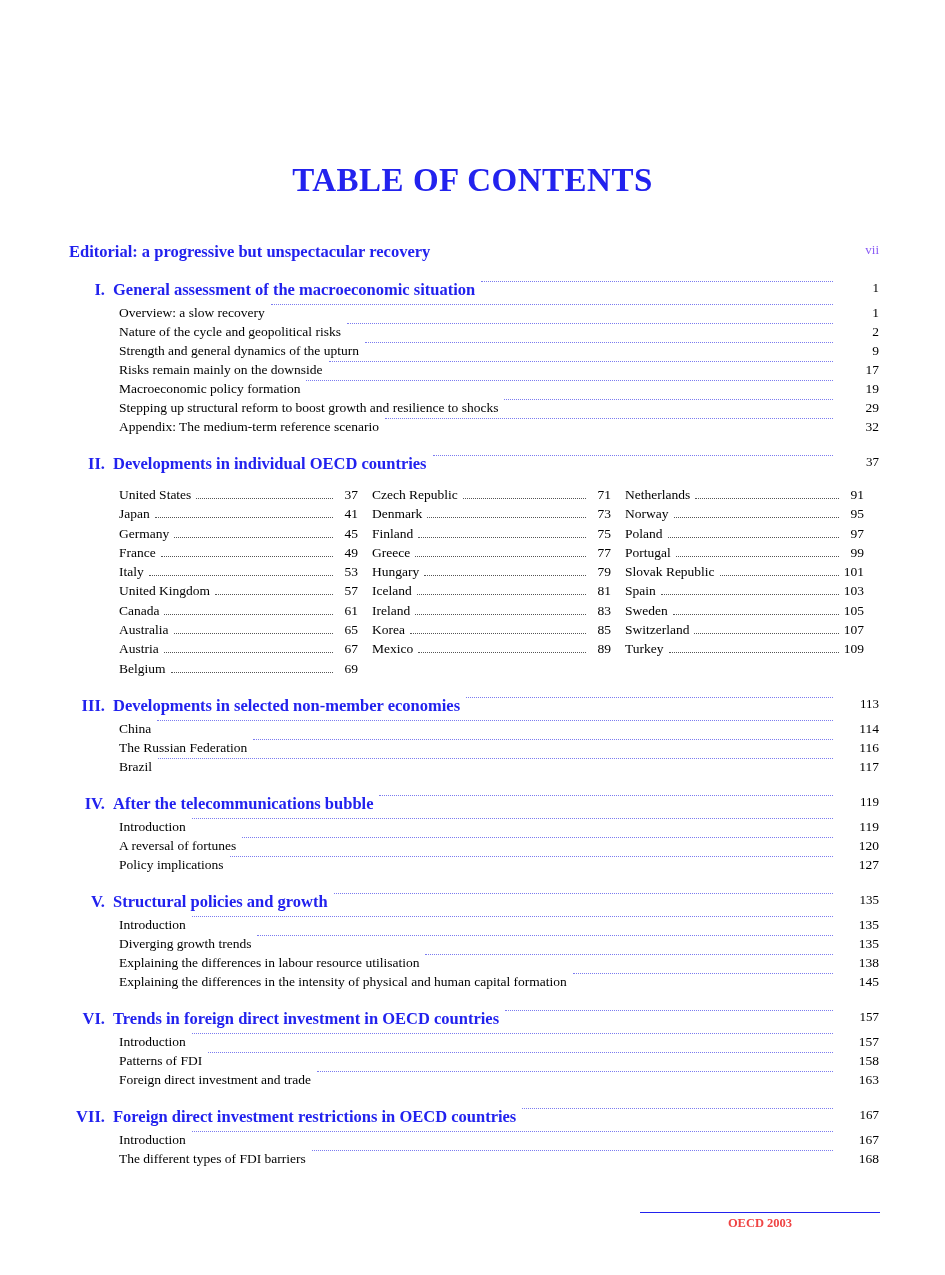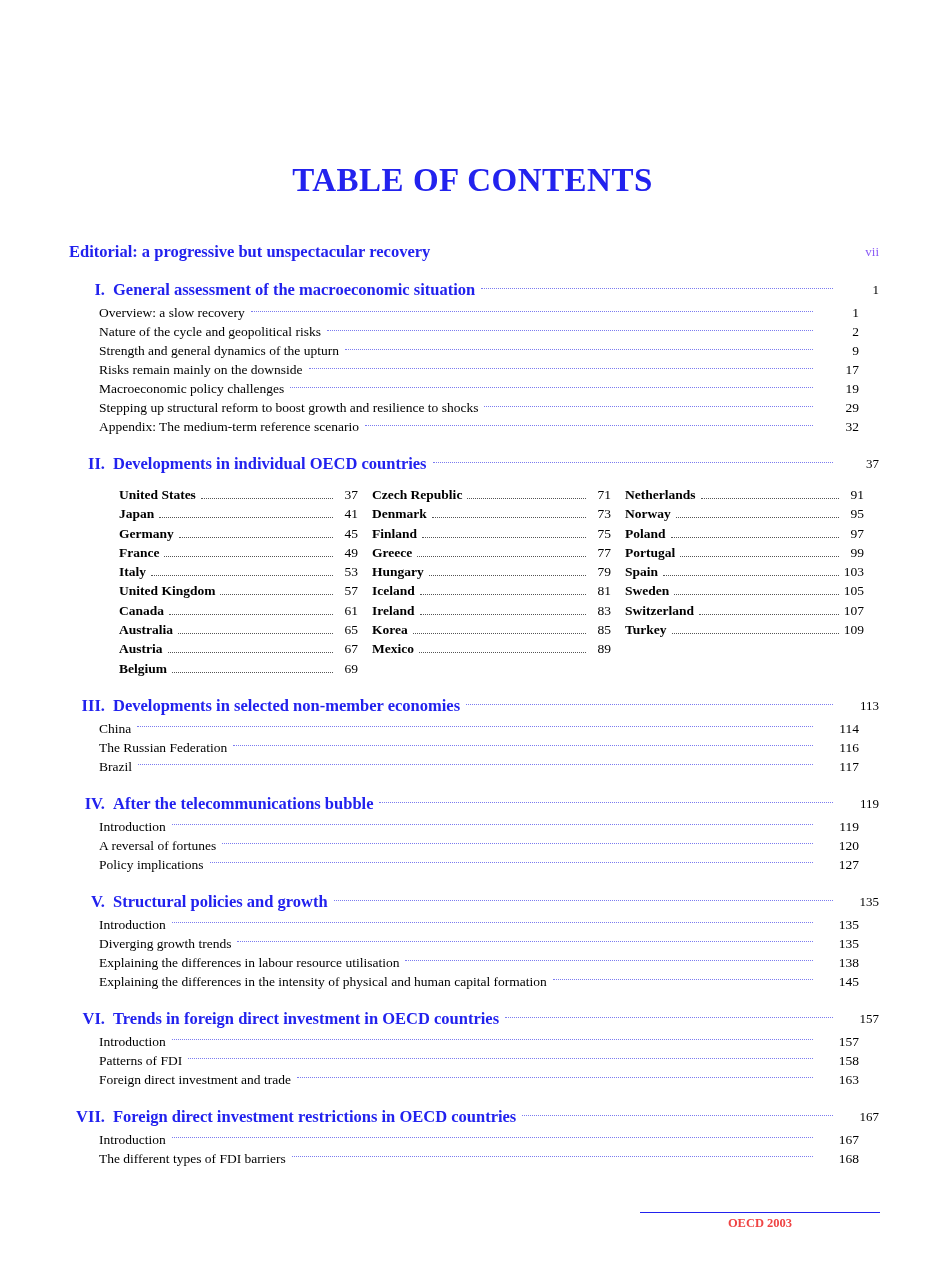--- a/index.html
+++ b/index.html
@@ -37,21 +37,21 @@
   .content {
     position: absolute;
     left: 69px;
     top: 238px;
     width: 810px;
   }
 
   
   .row {
     display: flex;
-    align-items: center;
+    align-items: flex-start;
     width: 100%;
   }
   .row .label {
     white-space: nowrap;
     flex: 0 0 auto;
   }
   .row .leader {
     flex: 1 1 auto;
     border-bottom: 1px dotted #7b7bf0;
     margin: 0 6px 4px 6px;
@@ -100,21 +100,21 @@
     font-weight: bold;
     font-size: 16.5px;
   }
   .chapter .pg {
     color: #000;
     font-size: 13px;
   }
 
   
   .sub {
-    margin-left: 30px;
+    margin-left: 50px;
     width: 760px;
     font-size: 13.5px;
     line-height: 19px;
   }
   .sub .label { color: #000; }
   .sub .pg { color: #000; }
   .sub .leader { margin-bottom: 4px; }
 
   
   .countries {
@@ -127,21 +127,21 @@
   .ccol {
     width: 253px;
     flex: 0 0 253px;
   }
   .crow {
     display: flex;
     align-items: baseline;
     font-size: 13.5px;
     line-height: 19.3px;
   }
-  .crow .label { white-space: nowrap; flex: 0 0 auto; font-weight: bold; }
+  .crow .label { white-space: nowrap; flex: 0 0 auto; }
   .crow .leader {
     flex: 1 1 auto;
     border-bottom: 1px dotted #555;
     margin: 0 5px 4px 5px;
     height: 1px;
     min-width: 6px;
   }
   .crow .pg {
     flex: 0 0 34px;
     text-align: right;
@@ -203,21 +203,21 @@
       <span class="label">Strength and general dynamics of the upturn</span>
       <span class="leader"></span>
       <span class="pg">9</span>
     </div>
     <div class="row sub">
       <span class="label">Risks remain mainly on the downside</span>
       <span class="leader"></span>
       <span class="pg">17</span>
     </div>
     <div class="row sub">
-      <span class="label">Macroeconomic policy challenges</span>
+      <span class="label">Macroeconomic policy formation</span>
       <span class="leader"></span>
       <span class="pg">19</span>
     </div>
     <div class="row sub">
       <span class="label">Stepping up structural reform to boost growth and resilience to shocks</span>
       <span class="leader"></span>
       <span class="pg">29</span>
     </div>
     <div class="row sub">
       <span class="label">Appendix: The medium-term reference scenario</span>
@@ -349,20 +349,25 @@
           <span class="label">Poland</span>
           <span class="leader"></span>
           <span class="pg">97</span>
         </div>
         <div class="crow">
           <span class="label">Portugal</span>
           <span class="leader"></span>
           <span class="pg">99</span>
         </div>
         <div class="crow">
+          <span class="label">Slovak Republic</span>
+          <span class="leader"></span>
+          <span class="pg">101</span>
+        </div>
+        <div class="crow">
           <span class="label">Spain</span>
           <span class="leader"></span>
           <span class="pg">103</span>
         </div>
         <div class="crow">
           <span class="label">Sweden</span>
           <span class="leader"></span>
           <span class="pg">105</span>
         </div>
         <div class="crow">

